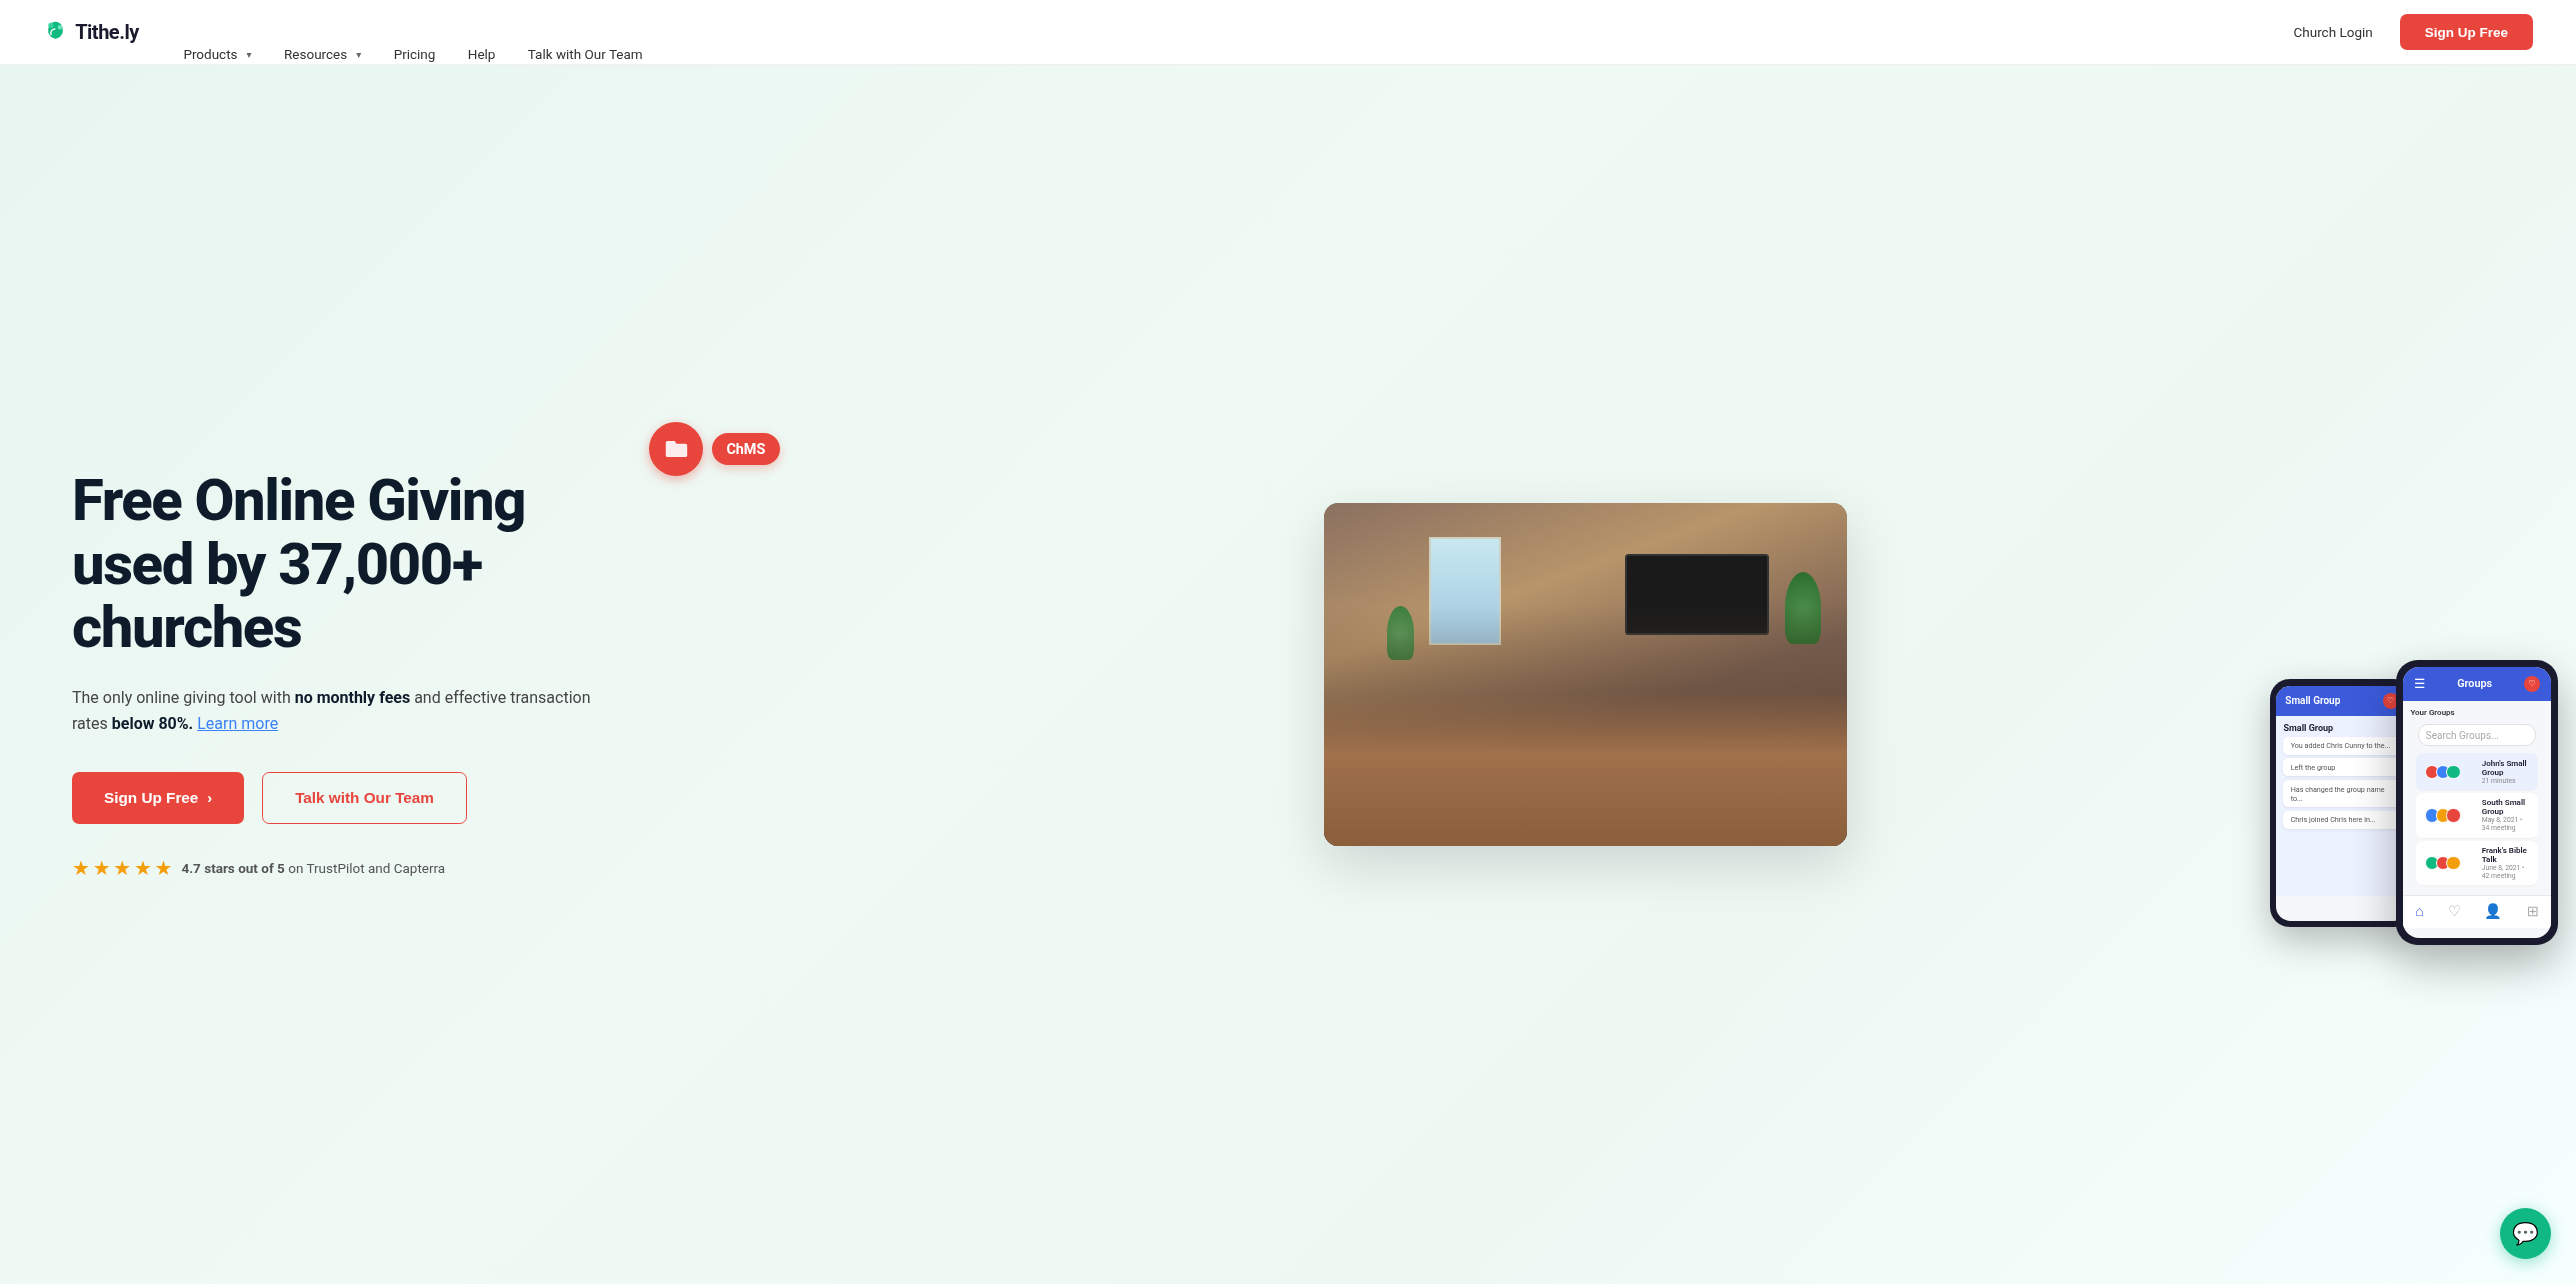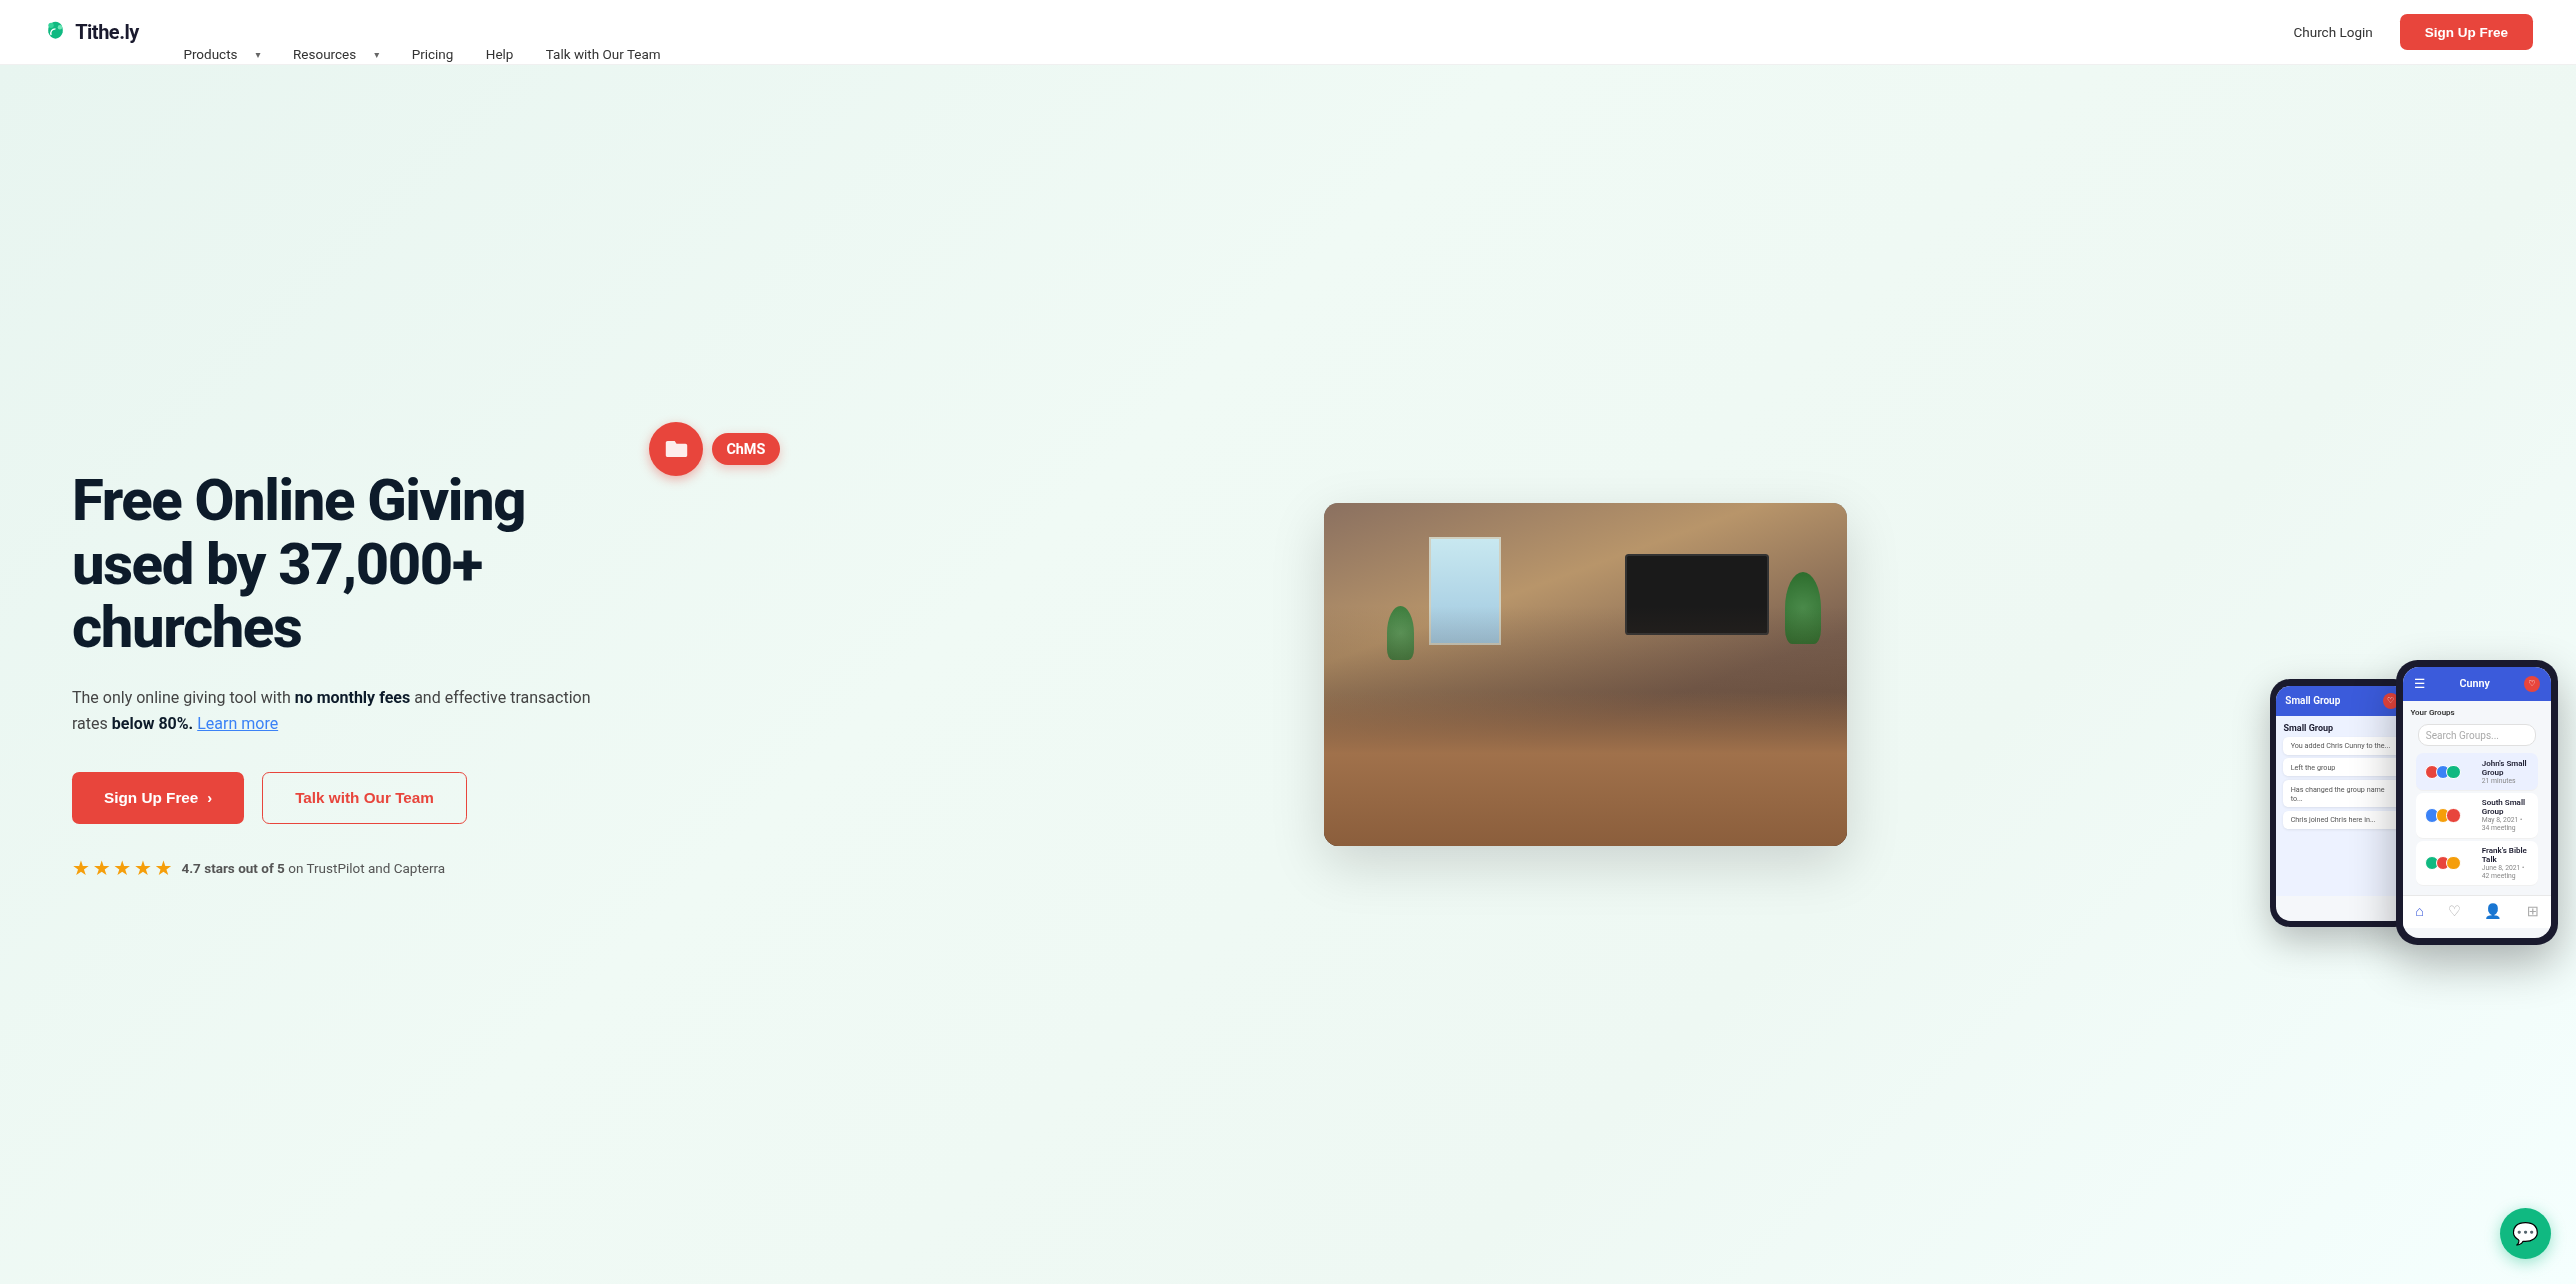--- a/index.html
+++ b/index.html
@@ -40,21 +40,21 @@
       letter-spacing: -0.5px;
     }
     .nav-links {
       display: flex;
       align-items: center;
       gap: 7.2px;
     }
     .nav-link {
       display: flex;
       align-items: center;
-      gap: 18px;
+      gap: 9px;
       padding: 7.2px 12.6px;
       font-size: 13.5px;
       color: #333;
       text-decoration: none;
       cursor: pointer;
       border-radius: 5.4px;
       transition: background 0.2s;
       margin-top: 44px;
     }
     .chevron-down {
@@ -566,21 +566,21 @@
           <div class="chat-bubble">Has changed the group name to...</div>
           <div class="chat-bubble">Chris joined Chris here in...</div>
         </div>
       </div>
     </div>
 
     <div class="phone-mockup">
       <div class="phone-screen">
         <div class="phone-header">
           <span style="color:#fff;font-size:12.6px;">☰</span>
-          <span class="phone-header-title">Cunny</span>
+          <span class="phone-header-title">Groups</span>
           <div class="phone-icon-dot">♡</div>
         </div>
         <div style="padding:7.2px;">
           <div style="font-size:8px;font-weight:600;color:#333;margin-bottom:3.6px;">Your Groups</div>
           <div class="phone-search">Search Groups...</div>
 
           <div class="phone-group-item active">
             <div class="avatar-group">
               <div class="avatar-small a1"></div>
               <div class="avatar-small a2"></div>

